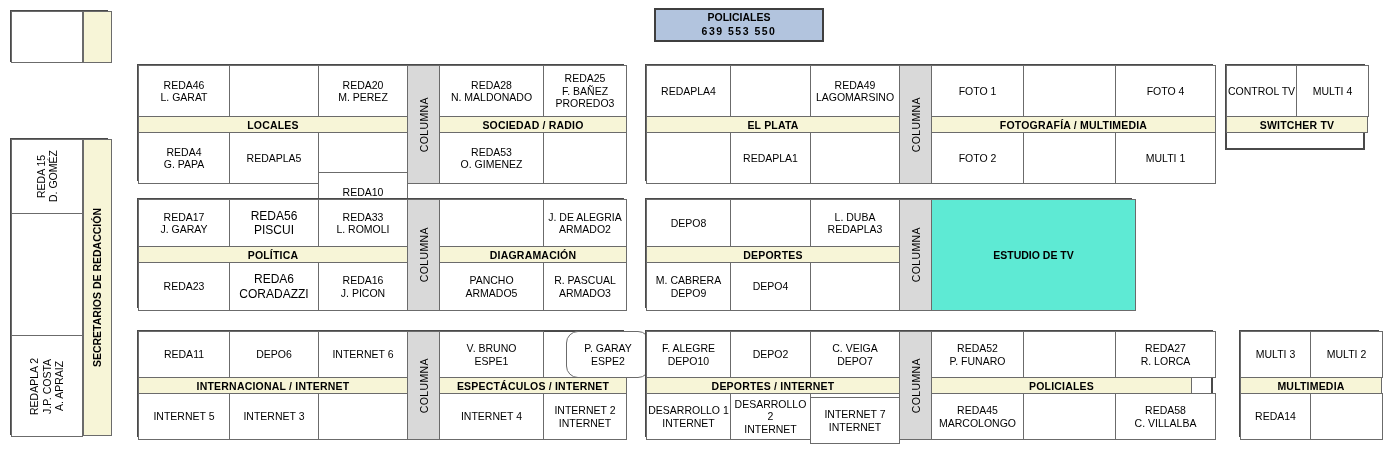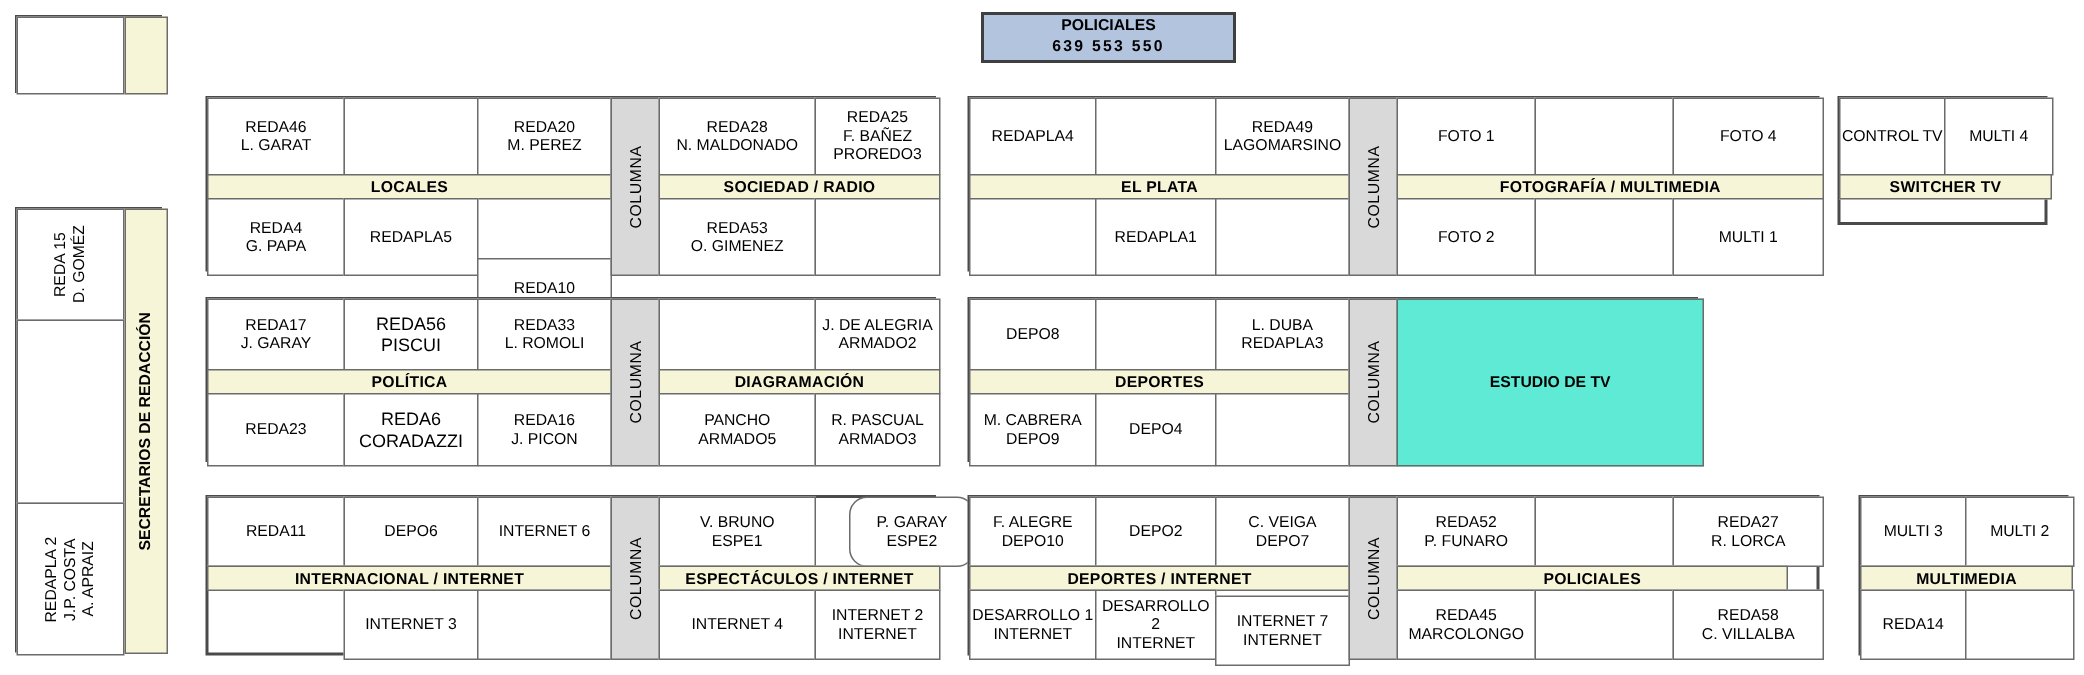--- a/index.html
+++ b/index.html
@@ -215,20 +215,21 @@
     <span>COLUMNA</span>
   </div>
   <div class="abs studio" style="left:284px; top:-1px; width:205px; height:112px;">ESTUDIO DE TV</div>
 </div>
 
 <div class="abs block-outline" style="left:137px; top:330px; width:487px; height:107px;">
   <div class="abs cell" style="left:-1px; top:-1px; width:92px; height:47px;">REDA11</div>
   <div class="abs cell" style="left:90px; top:-1px; width:90px; height:47px;">DEPO6</div>
   <div class="abs cell" style="left:179px; top:-1px; width:90px; height:47px;">INTERNET 6</div>
   <div class="abs band" style="left:-1px; top:45px; width:270px; height:17px;">INTERNACIONAL / INTERNET</div>
+  <div class="abs cell" style="left:-1px; top:61px; width:92px; height:47px;">INTERNET 5</div>
   <div class="abs cell" style="left:90px; top:61px; width:90px; height:47px;">INTERNET 3</div>
   <div class="abs cell" style="left:179px; top:61px; width:90px; height:47px;"></div>
   <div class="abs columna" style="left:268px; top:-1px; width:33px; height:109px;">
     <span>COLUMNA</span>
   </div>
   <div class="abs cell" style="left:300px; top:-1px; width:105px; height:47px;">V. BRUNO
 ESPE1</div>
   <div class="abs cell" style="left:427px; top:-1px; width:84px; height:47px;border-radius:12px;">P. GARAY
 ESPE2</div>
   <div class="abs band" style="left:300px; top:45px; width:188px; height:17px;">ESPECTÁCULOS / INTERNET</div>

